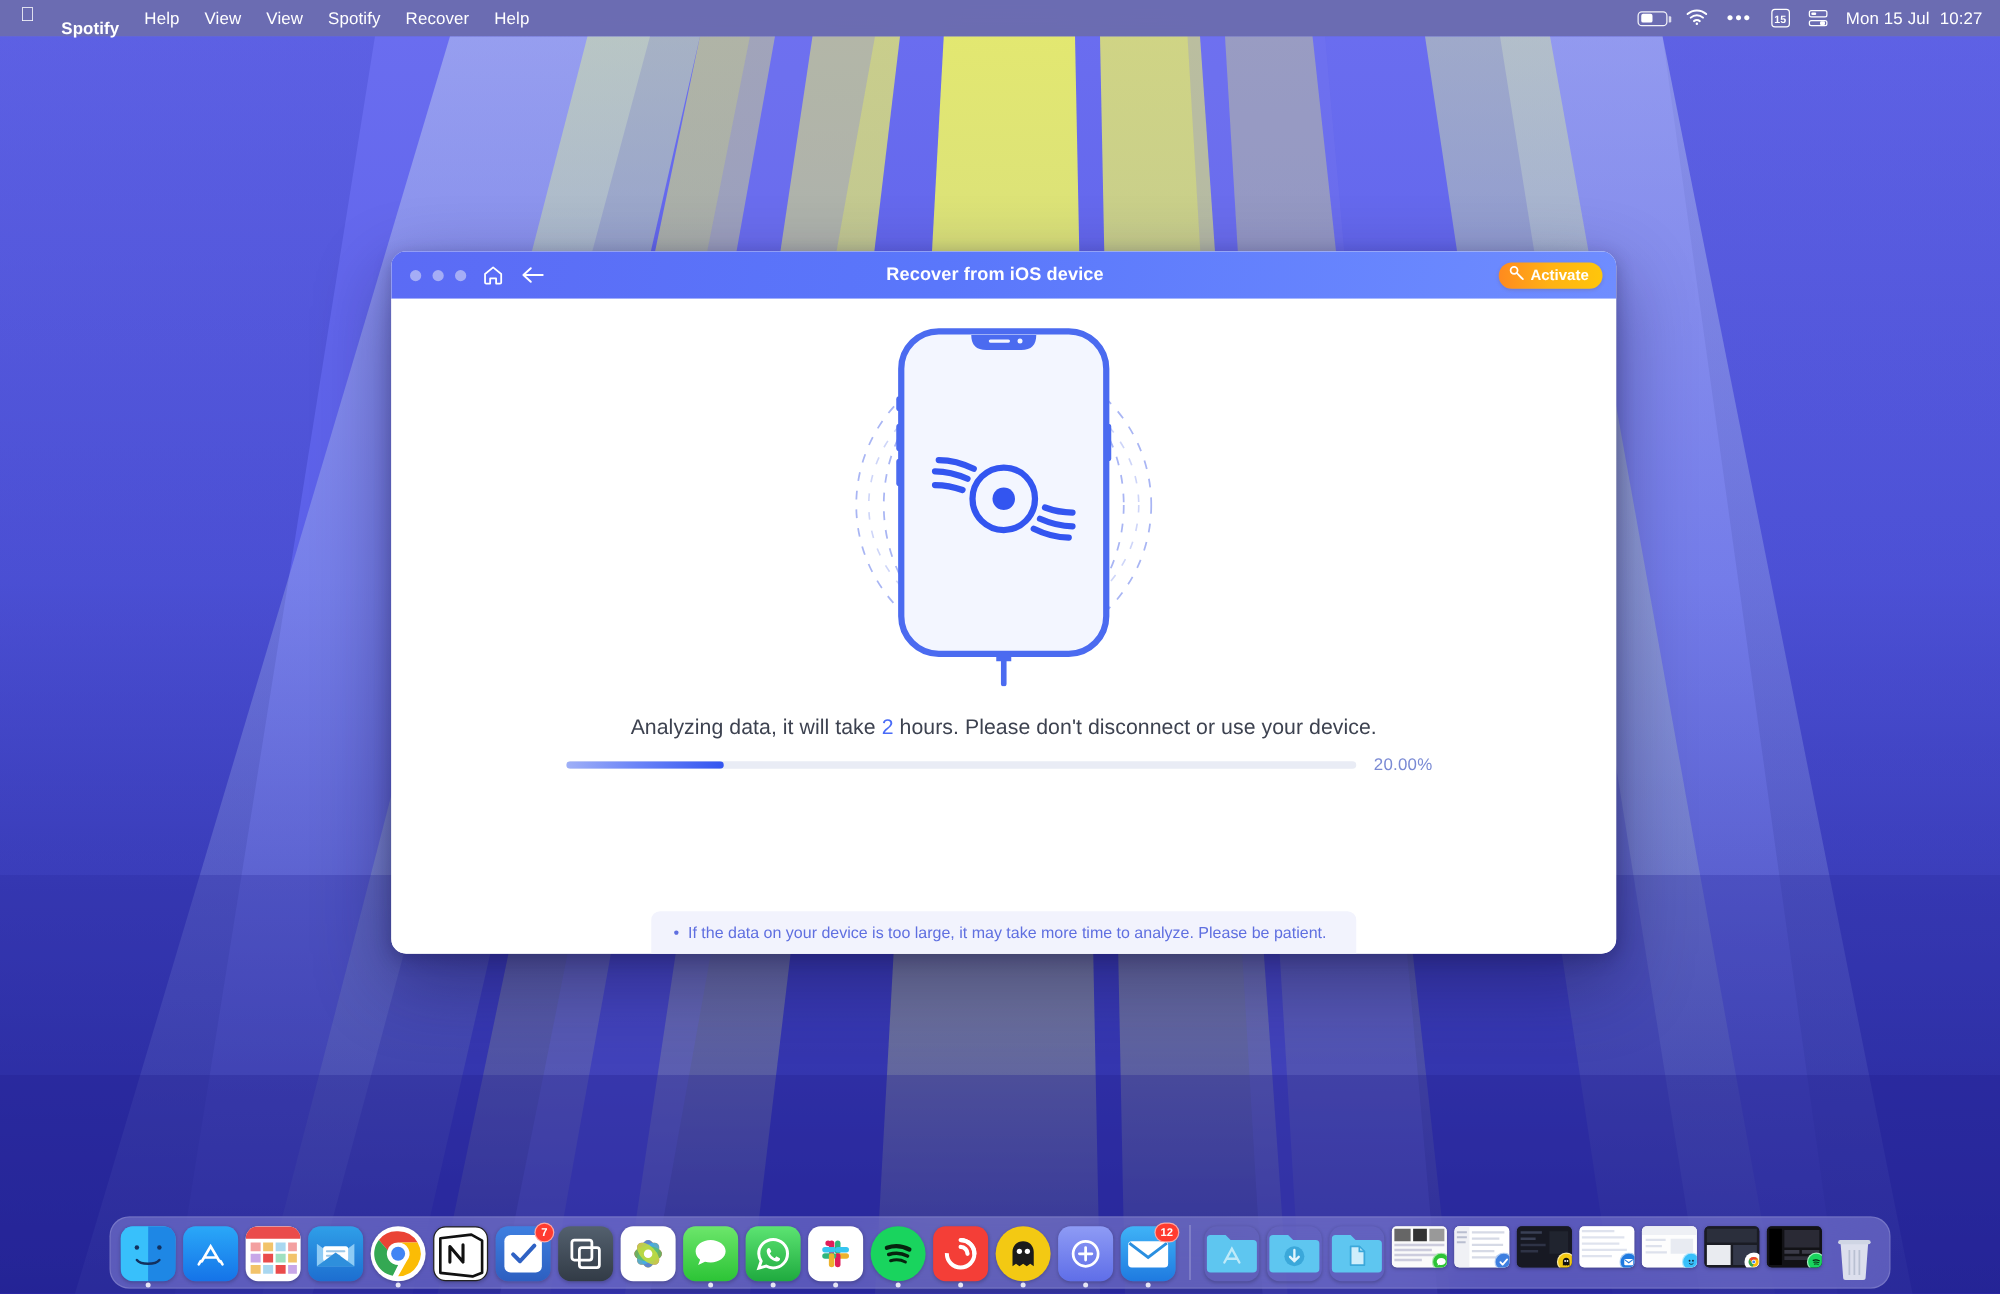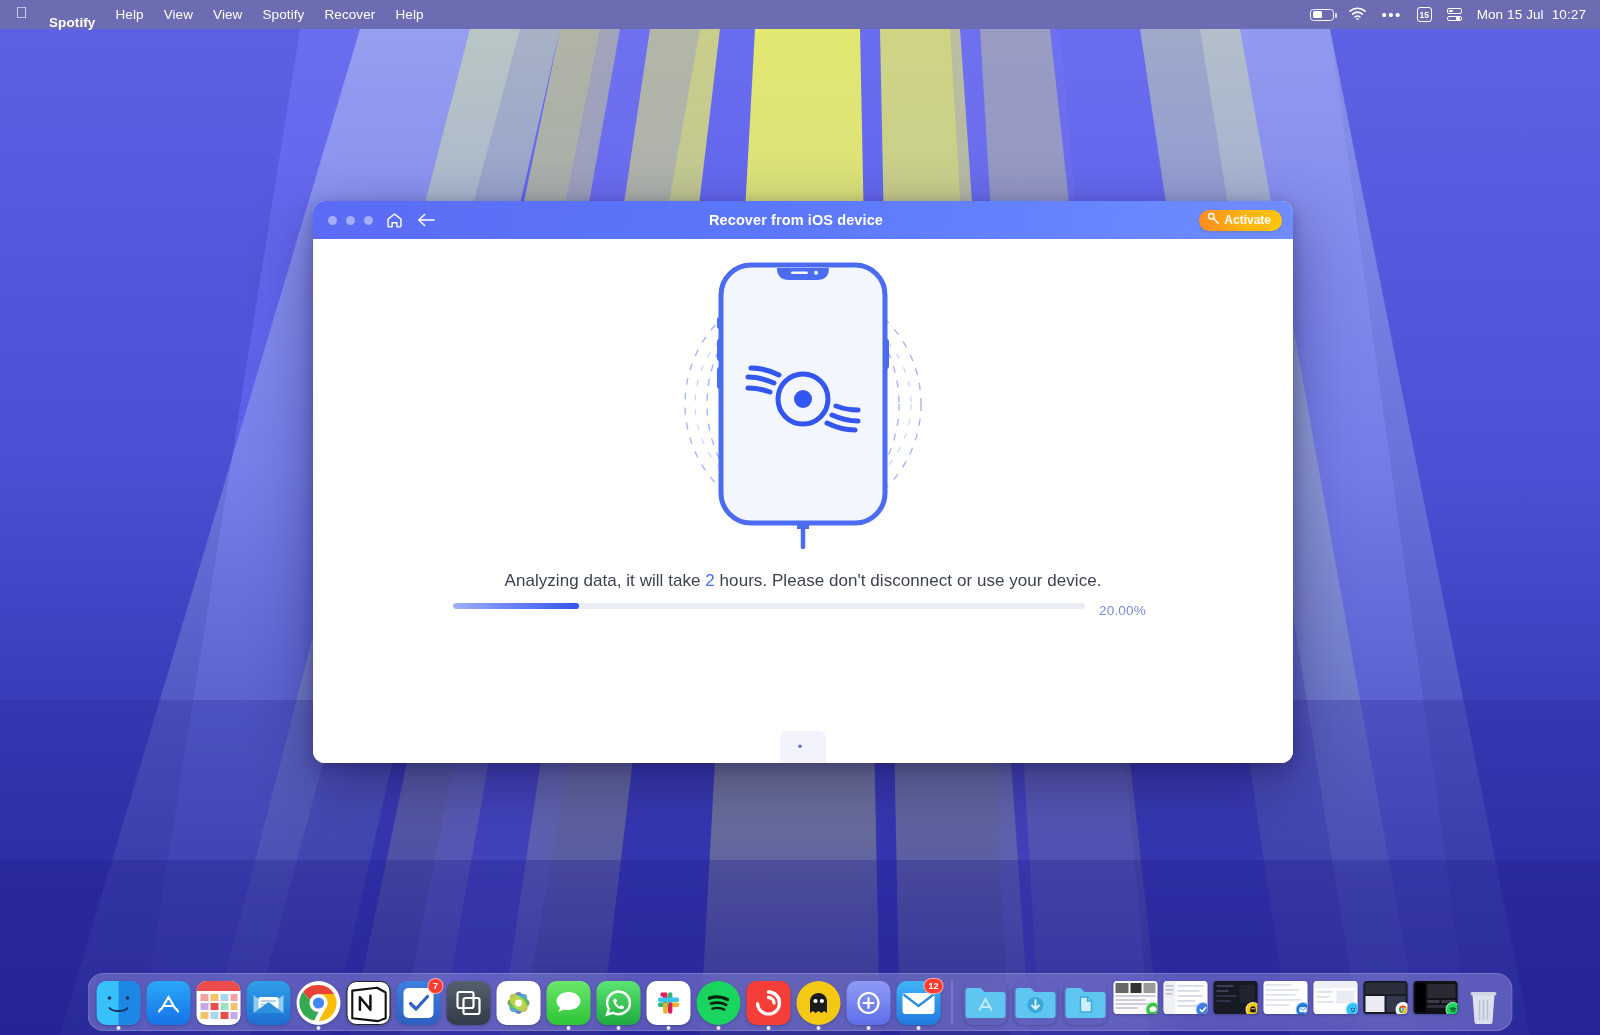--- a/index.html
+++ b/index.html
@@ -91,21 +91,21 @@
     font-size:25px; font-weight:bold; color:#2e3f6b; letter-spacing:.2px;
   }
   .phone-art{ margin-top:20px; }
   .status-line{
     margin-top:18px;
     font-size:17px; color:#3d4250; letter-spacing:.05px;
   }
   .status-line .hl{ color:#4a6cf7; }
 
   .progress-row{
-    margin-top:12px; width:700px; display:flex; align-items:flex-start; gap:14px;
+    margin-top:12px; width:700px; display:flex; align-items:center; gap:14px;
   }
   .progress-track{
     flex:1; height:6px; border-radius:3px; background:#e9ecf5; overflow:hidden;
   }
   .progress-fill{
     height:100%; width:20%; border-radius:3px;
     background:linear-gradient(90deg,#9fb0f7 0%,#6b84f8 45%,#3355f0 100%);
   }
   .progress-pct{ font-size:13.5px; color:#7a8ad4; letter-spacing:.2px; min-width:54px;}
 
@@ -336,20 +336,21 @@
     <div class="progress-row">
       <div class="progress-track">
         <div class="progress-fill" id="progress-fill" style="width: 20%;"></div>
       </div>
       <div class="progress-pct">20.00%</div>
     </div>
 
     <div class="note-bar">
       <div class="note-box">
         <span class="bullet">•</span>
+        <span>If the data on your device is too large, it may take more time to analyze. Please be patient.</span>
       </div>
     </div>
 
   </div>
 </div>
 
 <div id="dock">
 
   <div class="dock-item">
     <div class="dock-icon" style="background:linear-gradient(180deg,#2fb5f7,#1677d6)">

